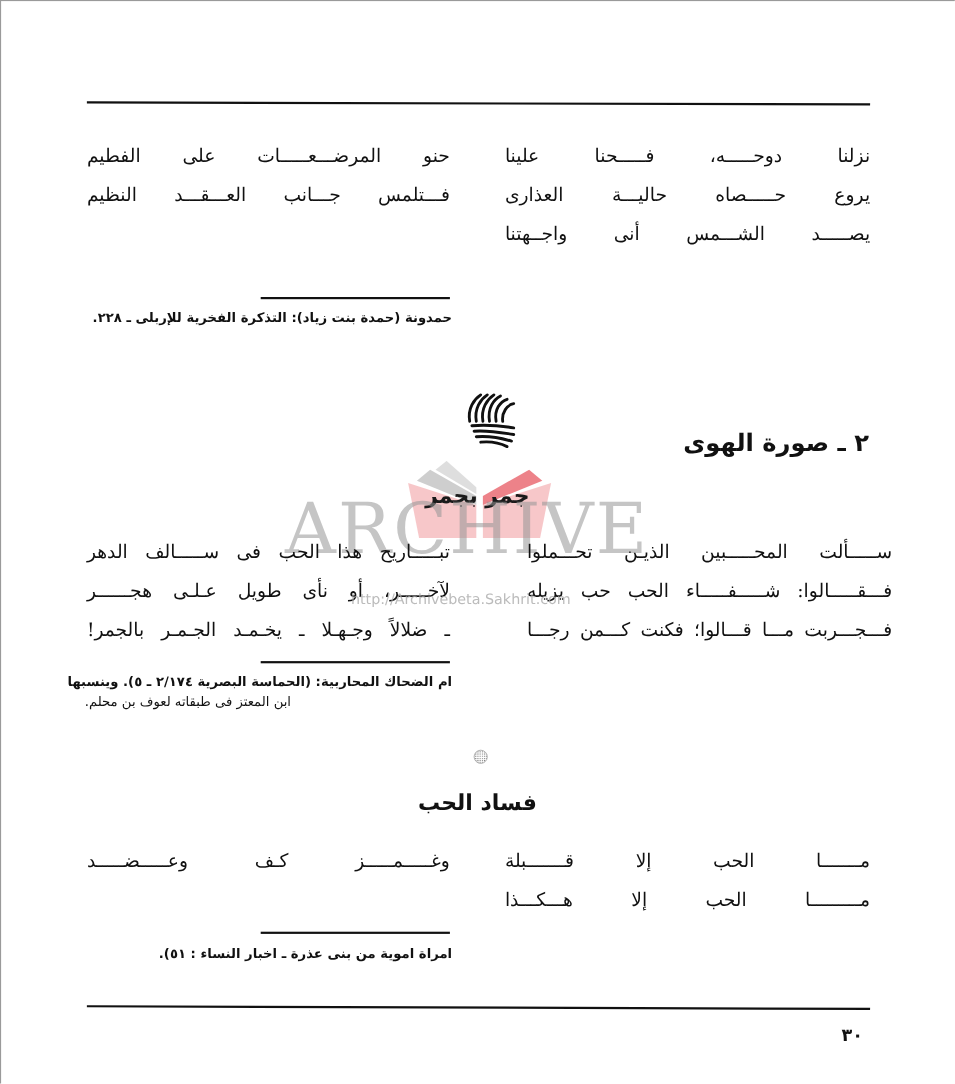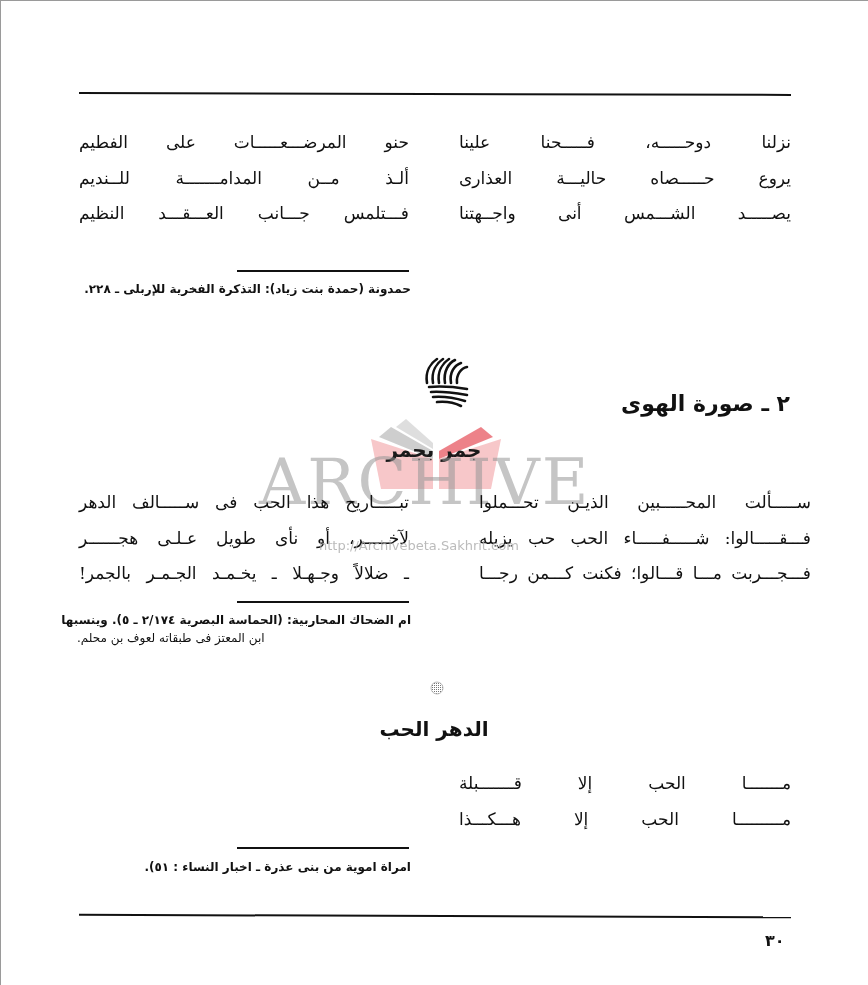--- a/index.html
+++ b/index.html
@@ -44,21 +44,20 @@
 </svg>
 
 <div class="verse rtl" style="left:458px; top:124px; width:332px;">
   <div>نزلنا دوحـــــه، فـــــحنا علينا</div>
   <div>يروع حـــــصاه حاليـــة العذارى</div>
   <div>يصـــــد الشـــمس أنى واجــهتنا</div>
 </div>
 
 <div class="verse rtl" style="left:78px; top:124px; width:330px;">
   <div>حنو المرضـــعـــــات على الفطيم</div>
-  <div>ألـذ مــن المدامـــــــة للــنديم</div>
   <div>فـــتلمس جـــانب العـــقـــد النظيم</div>
 </div>
 
 <div class="fn-rule" style="left:236px; top:269px; width:172px;"></div>
 <div class="footnote rtl" style="left:76px; top:279px; width:334px; text-align:right;">حمدونة (حمدة بنت زياد): التذكرة الفخرية للإربلى ـ ٢٢٨.</div>
 
 <svg class="abs" style="left:420px; top:352px;" width="52" height="56" viewBox="0 0 52 56">
   <g fill="none" stroke="#111" stroke-width="2.6" stroke-linecap="round">
     <path d="M6,30 C4,18 10,10 16,6"></path>
     <path d="M12,30 C10,18 16,10 22,6"></path>
@@ -99,28 +98,29 @@
 
 <svg class="abs" style="left:429px; top:680px;" width="14" height="14" viewBox="0 0 14 14">
   <defs>
     <pattern id="dots" width="2" height="2" patternUnits="userSpaceOnUse">
       <rect width="1" height="1" fill="#777"></rect>
     </pattern>
   </defs>
   <circle cx="7" cy="7" r="6" fill="url(#dots)" stroke="#aaa" stroke-width="0.8"></circle>
 </svg>
 
-<div class="heading rtl" style="left:368px; top:716px; width:130px; text-align:center; font-size:20px;">الدهر الحب</div>
+<div class="heading rtl" style="left:368px; top:716px; width:130px; text-align:center; font-size:20px;">فساد الحب</div>
 
 <div class="verse rtl" style="left:458px; top:765px; width:332px;">
   <div>مـــــــا الحب إلا قـــــــبلة</div>
   <div>مـــــــــا الحب إلا هـــكـــذا</div>
 </div>
 
 <div class="verse rtl" style="left:78px; top:765px; width:330px;">
+  <div>وغـــــمـــــز كـف وعـــــضـــــد</div>
 </div>
 
 <div class="fn-rule" style="left:236px; top:846px; width:172px;"></div>
 <div class="footnote rtl" style="left:76px; top:857px; width:334px; text-align:right;">امراة اموية من بنى عذرة ـ اخبار النساء : ٥١).</div>
 
 <div class="rule" style="left:78px; top:914px; width:712px; transform:rotate(0.2deg);"></div>
 
 <div class="page-num" style="left:764px; top:930px;">٣٠</div>
 
 </body></html>

